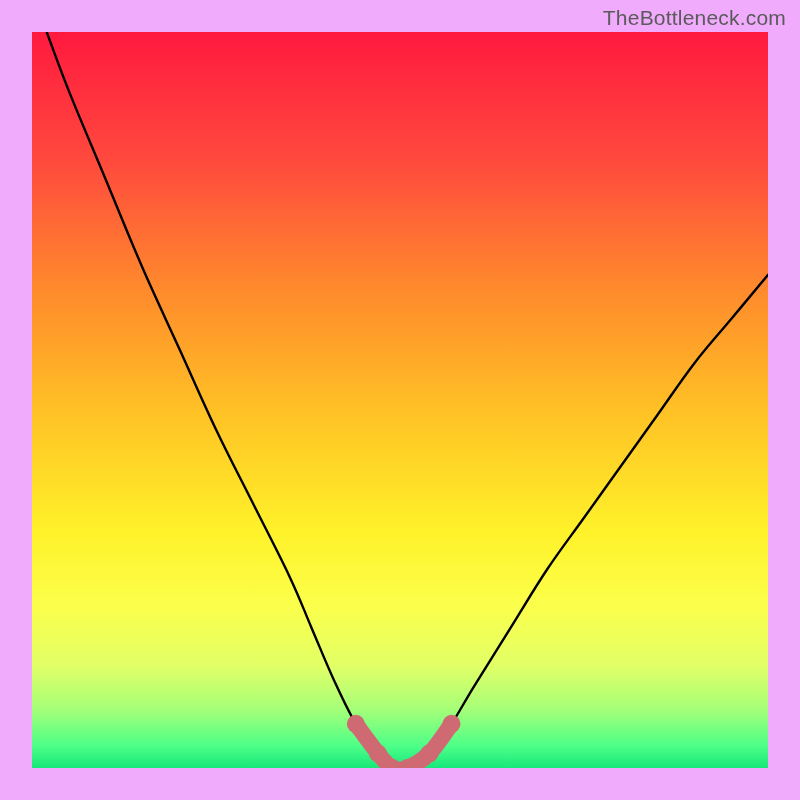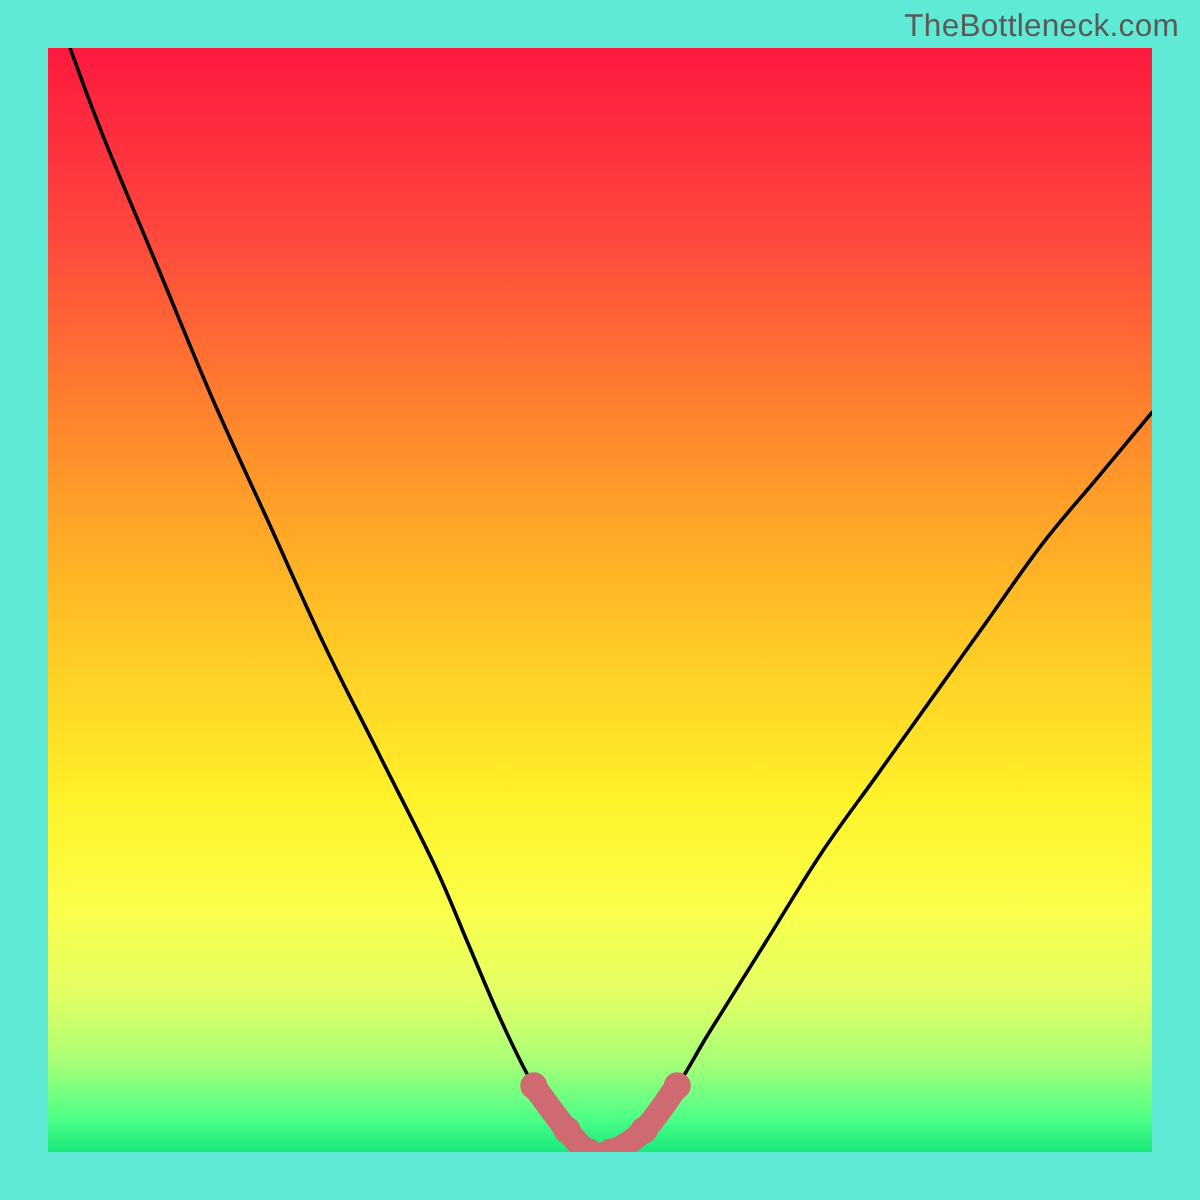--- a/index.html
+++ b/index.html
@@ -8,21 +8,21 @@
     width: 800px;
     height: 800px;
     background: #000;
     overflow: hidden;
     font-family: Arial, Helvetica, sans-serif;
   }
   .frame {
     position: relative;
     width: 800px;
     height: 800px;
-    background: #5eead4;
+    background: #f0abfc;
   }
   .plot-area {
     position: absolute;
     left: 32px;
     top: 32px;
     width: 736px;
     height: 736px;
     overflow: hidden;
   }
   .gradient-bg {

